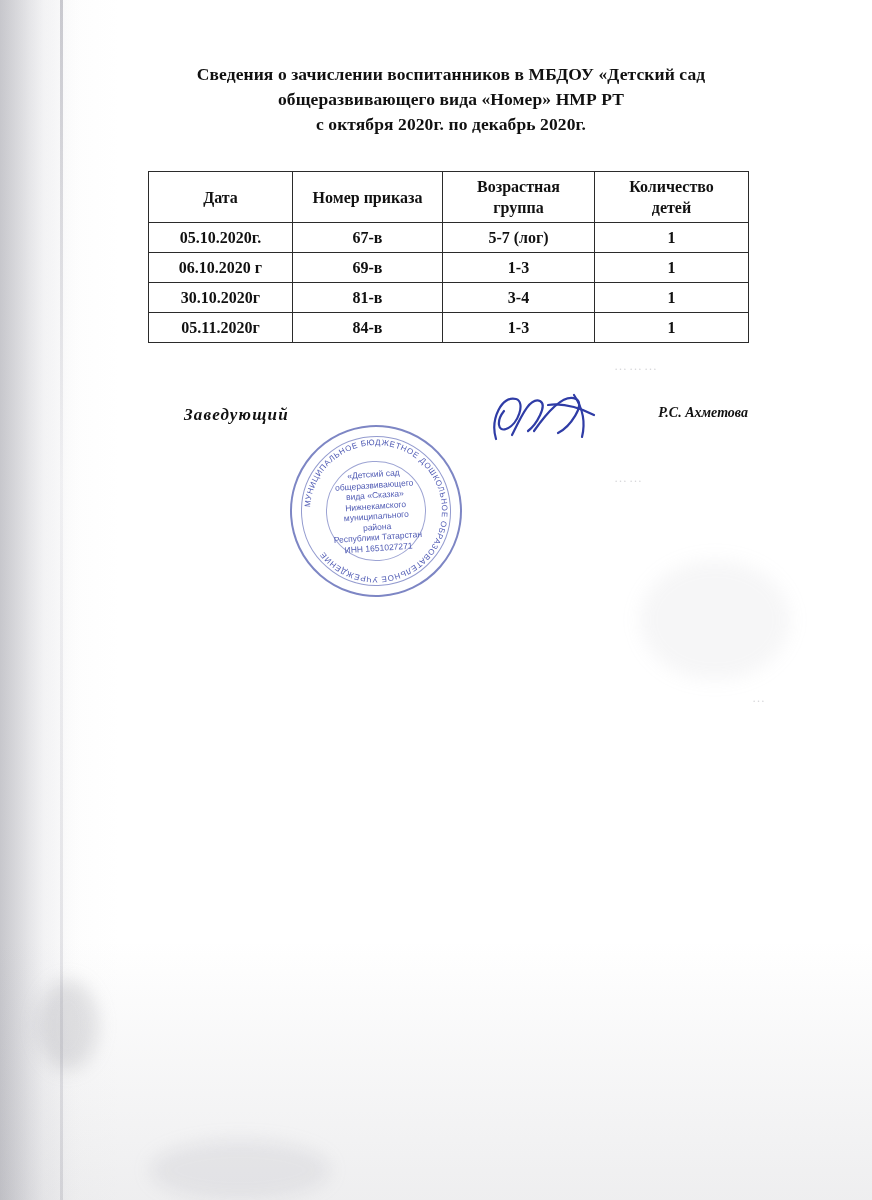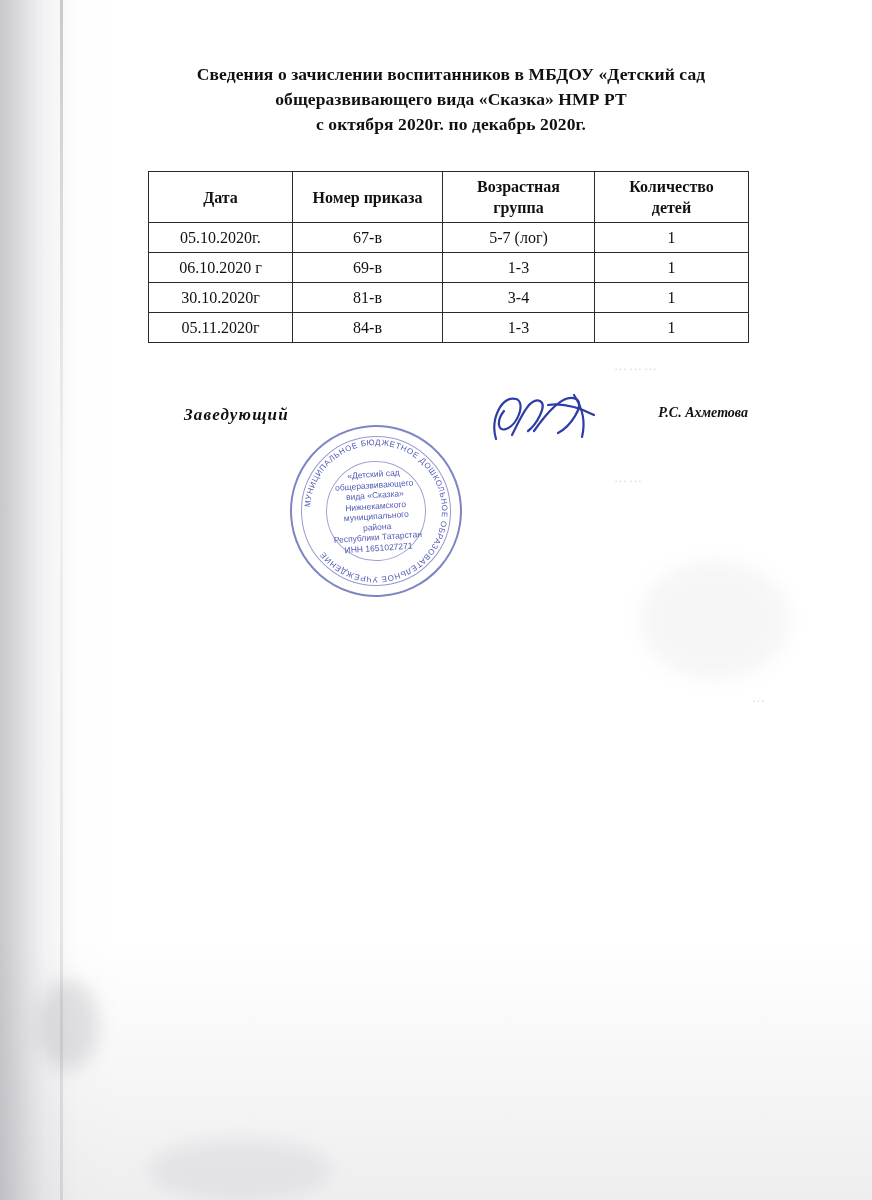--- a/index.html
+++ b/index.html
@@ -97,21 +97,21 @@
     padding: 2px 4px;
     vertical-align: middle;
   }
   table.records th {
     font-weight: bold;
     line-height: 21px;
     height: 46px;
   }
   table.records td {
     height: 25px;
-    font-weight: normal;
+    font-weight: bold;
   }
   col.c-date   { width: 144px; }
   col.c-order  { width: 150px; }
   col.c-group  { width: 152px; }
   col.c-count  { width: 154px; }
 
   .signature-row {
     margin-top: 62px;
     margin-left: 148px;
     width: 600px;
@@ -205,21 +205,21 @@
 <div class="smudge b"></div>
 <div class="smudge c"></div>
 <div class="ghost-text g1">………</div>
 <div class="ghost-text g2">……</div>
 <div class="ghost-text g3">…</div>
 
 <div class="content">
 
   <h1 class="title">
     <span class="title-line">Сведения о зачислении воспитанников в МБДОУ «Детский сад</span>
-    <span class="title-line">общеразвивающего вида «Сказка» НМР РТ</span>
+    <span class="title-line">общеразвивающего вида «Номер» НМР РТ</span>
     <span class="title-line">с октября 2020г. по декабрь 2020г.</span>
   </h1>
 
   <table class="records">
     <colgroup>
       <col class="c-date">
       <col class="c-order">
       <col class="c-group">
       <col class="c-count">
     </colgroup>

